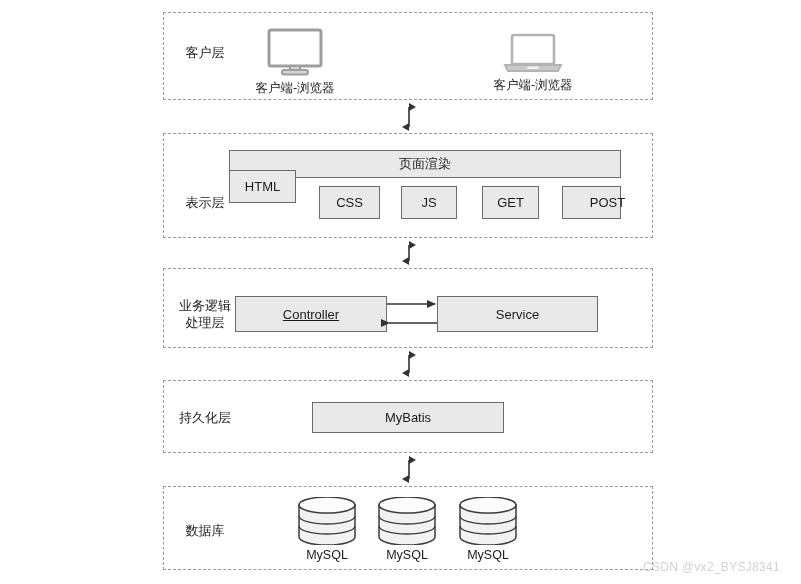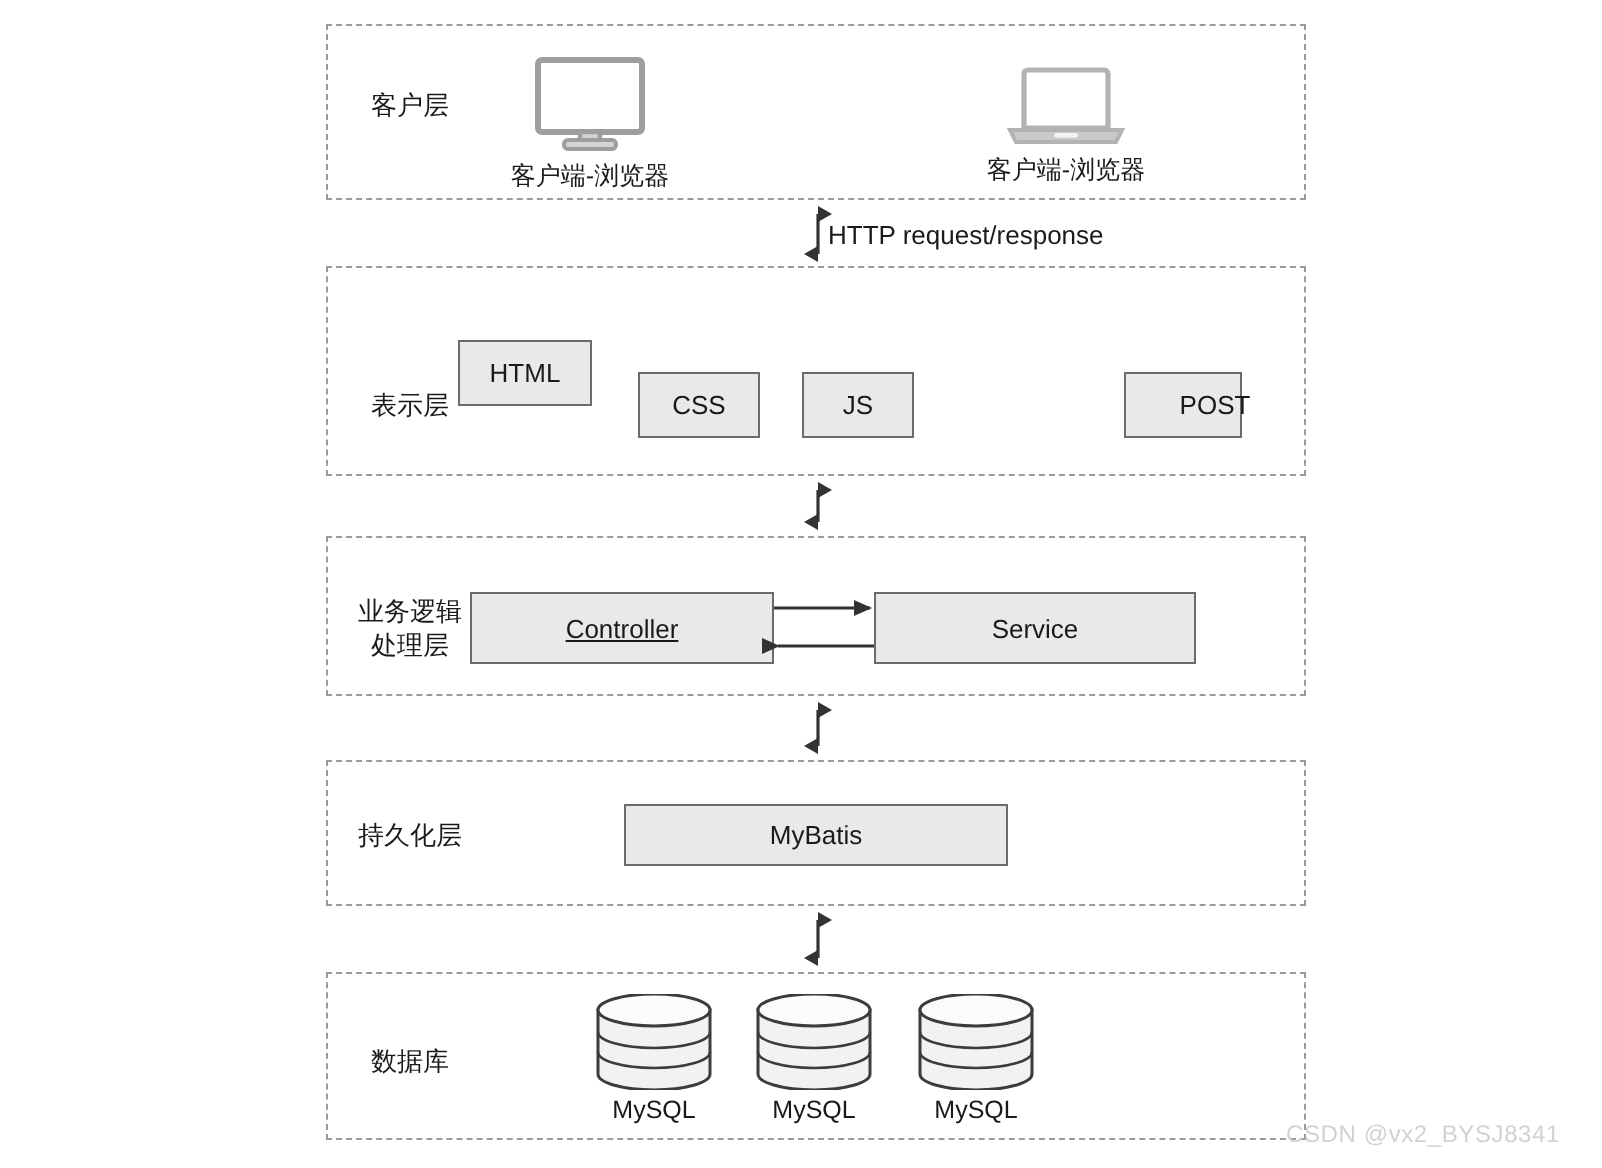--- a/index.html
+++ b/index.html
@@ -108,29 +108,30 @@
     <defs>
       <marker id="ah-up" markerWidth="8" markerHeight="8" refX="4" refY="7" orient="auto" markerUnits="userSpaceOnUse">
         <path d="M0 7 L4 0 L8 7 Z" fill="#333333"></path>
       </marker>
       <marker id="ah-down" markerWidth="8" markerHeight="8" refX="4" refY="1" orient="auto" markerUnits="userSpaceOnUse">
         <path d="M0 1 L4 8 L8 1 Z" fill="#333333"></path>
       </marker>
     </defs>
     <line x1="8" y1="7" x2="8" y2="27" stroke="#333333" stroke-width="1.6" marker-start="url(#ah-up)" marker-end="url(#ah-down)"></line>
   </svg>
-  <div class="edge-label" style="left:414px; top:110px;">HTTP request/response</div>
 
   <div class="layer" style="left:163px; top:133px; width:490px; height:105px;"></div>
   <div class="layer-label" style="left:172px; top:194px; width:66px;">表示层</div>
 
+  <div class="gbox wide" style="left:229px; top:150px; width:392px; height:28px;">页面渲染</div>
 
   <div class="gbox" style="left:229px; top:170px; width:67px; height:33px;">HTML</div>
   <div class="gbox" style="left:319px; top:186px; width:61px; height:33px;">CSS</div>
   <div class="gbox" style="left:401px; top:186px; width:56px; height:33px;text-align:right;">JS</div>
+  <div class="gbox" style="left:482px; top:186px; width:57px; height:33px;">GET</div>
   <div class="gbox" style="left:562px; top:186px; width:59px; height:33px;padding-left:32px;">POST</div>
 
   <svg class="arrow-svg" style="left:401px; top:238px;" width="16" height="30" viewBox="0 0 16 30">
     <line x1="8" y1="7" x2="8" y2="23" stroke="#333333" stroke-width="1.6" marker-start="url(#ah-up)" marker-end="url(#ah-down)"></line>
   </svg>
 
   <div class="layer" style="left:163px; top:268px; width:490px; height:80px;"></div>
   <div class="layer-label" style="left:172px; top:297px; width:66px;">业务逻辑
 处理层</div>
 

